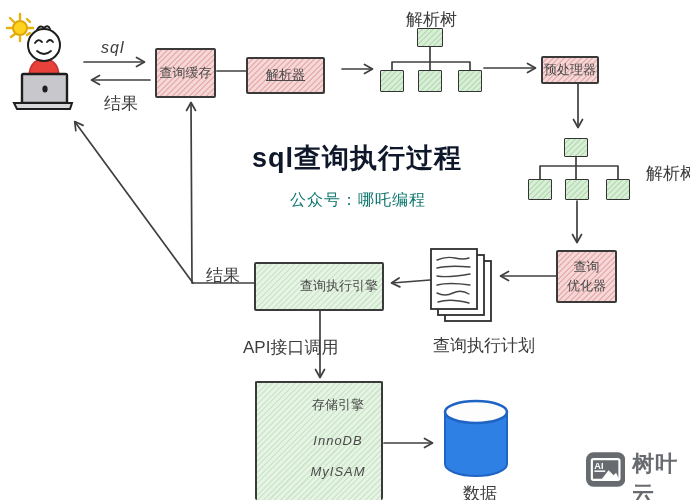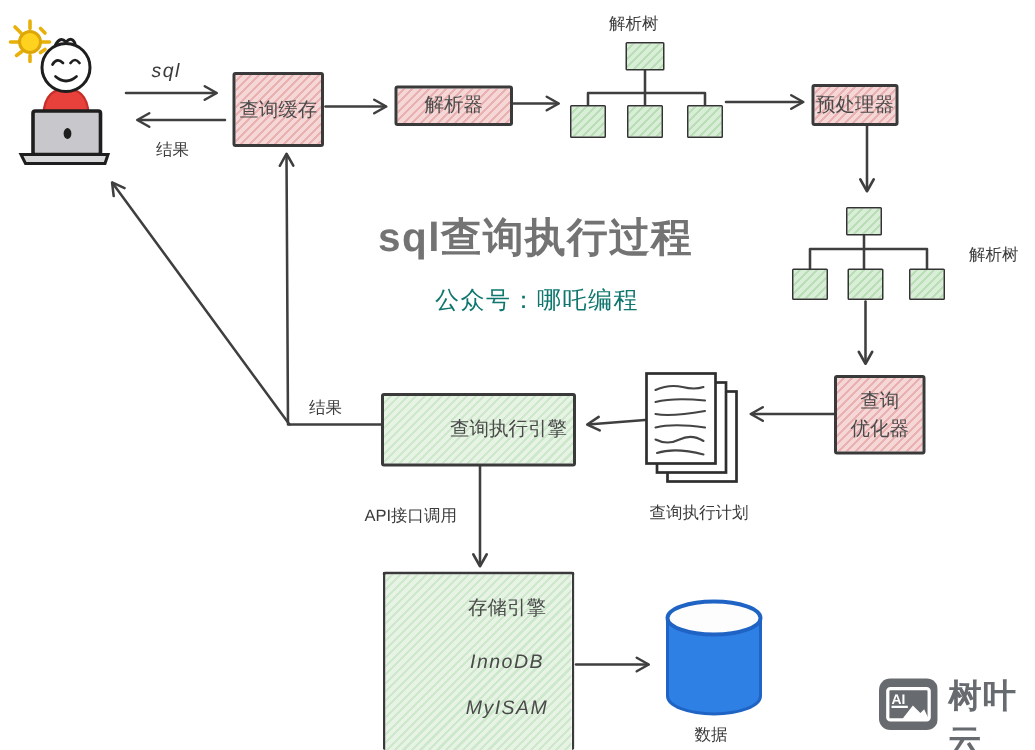--- a/index.html
+++ b/index.html
@@ -6,24 +6,24 @@
   .canvas{position:relative;width:690px;height:500px;background:#ffffff;overflow:hidden;
           font-family:"Liberation Sans","DejaVu Sans",sans-serif;}
   svg.layer{position:absolute;left:0;top:0;pointer-events:none;}
   .box{position:absolute;border:2px solid #3a3a3a;border-radius:2px;display:flex;
        align-items:center;justify-content:center;font-size:13px;color:#4a4a4a;
        box-sizing:border-box;text-align:center;line-height:1.45;}
   .pink{background:repeating-linear-gradient(135deg,#f6d7d7 0 2.5px,#eab1b1 2.5px 4px);}
   .green{background:repeating-linear-gradient(135deg,#e7f4e5 0 2.5px,#cde8ca 2.5px 4px);}
   .tree-box{position:absolute;border:1.6px solid #333;border-radius:1px;box-sizing:border-box;
        background:repeating-linear-gradient(135deg,#d9eed7 0 2.5px,#badfb6 2.5px 4px);}
-  .lbl{position:absolute;font-size:11px;color:#3c3c3c;white-space:nowrap;}
+  .lbl{position:absolute;font-size:17px;color:#3c3c3c;white-space:nowrap;}
   .hand{font-style:italic;letter-spacing:1px;}
   .title{position:absolute;left:252px;top:140px;font-size:27px;font-weight:700;
-         color:#737373;letter-spacing:1px;white-space:nowrap;}
+         color:#0f172a;letter-spacing:1px;white-space:nowrap;}
   .subtitle{position:absolute;left:290px;top:190px;font-size:16px;color:#0f766e;
          letter-spacing:1px;white-space:nowrap;}
   .storage-inner{position:absolute;width:100%;text-align:center;color:#4a4a4a;font-size:13px;margin-left:38px;}
   .watermark{position:absolute;left:586px;top:449px;display:flex;align-items:flex-start;opacity:.92;}
   .wm-brand{font-size:22px;font-weight:700;color:#5b5f63;margin-left:7px;letter-spacing:1px;}
 </style>
 </head>
 <body>
 
 <div class="canvas">
@@ -86,30 +86,30 @@
 
     <g>
       <path d="M445,412 v52 a31,12 0 0 0 62,0 v-52 z" fill="#2f80e4" stroke="#1f64c4" stroke-width="2"></path>
       <ellipse cx="476" cy="412" rx="31" ry="11" fill="#fdfdfd" stroke="#1f64c4" stroke-width="2.6"></ellipse>
     </g>
   </svg>
 
   <div class="title">sql查询执行过程</div>
   <div class="subtitle">公众号：哪吒编程</div>
 
-  <div class="lbl hand" style="left:101px;top:39px;font-size:13px;">sql</div>
+  <div class="lbl hand" style="left:101px;top:39px;font-size:16px;">sql</div>
   <div class="lbl" style="left:104px;top:92px;">结果</div>
   <div class="lbl" style="left:206px;top:264px;">结果</div>
   <div class="lbl hand" style="left:243px;top:336px;font-style:normal;letter-spacing:0;">API接口调用</div>
 
   <div class="box pink" style="left:155px;top:48px;width:61px;height:50px;">
     <span>查询缓存</span>
   </div>
 
-  <div class="box pink" style="left:263px;top:57px;width:79px;height:27px;">
+  <div class="box pink" style="left:246px;top:57px;width:79px;height:37px;text-decoration:underline;">
     <span>解析器</span>
   </div>
 
   <div class="box pink" style="left:541px;top:56px;width:58px;height:28px;">
     <span>预处理器</span>
   </div>
 
   <div class="box pink" style="left:556px;top:250px;width:61px;height:53px;flex-direction:column;">
     <span>查询</span>
     <span>优化器</span>

